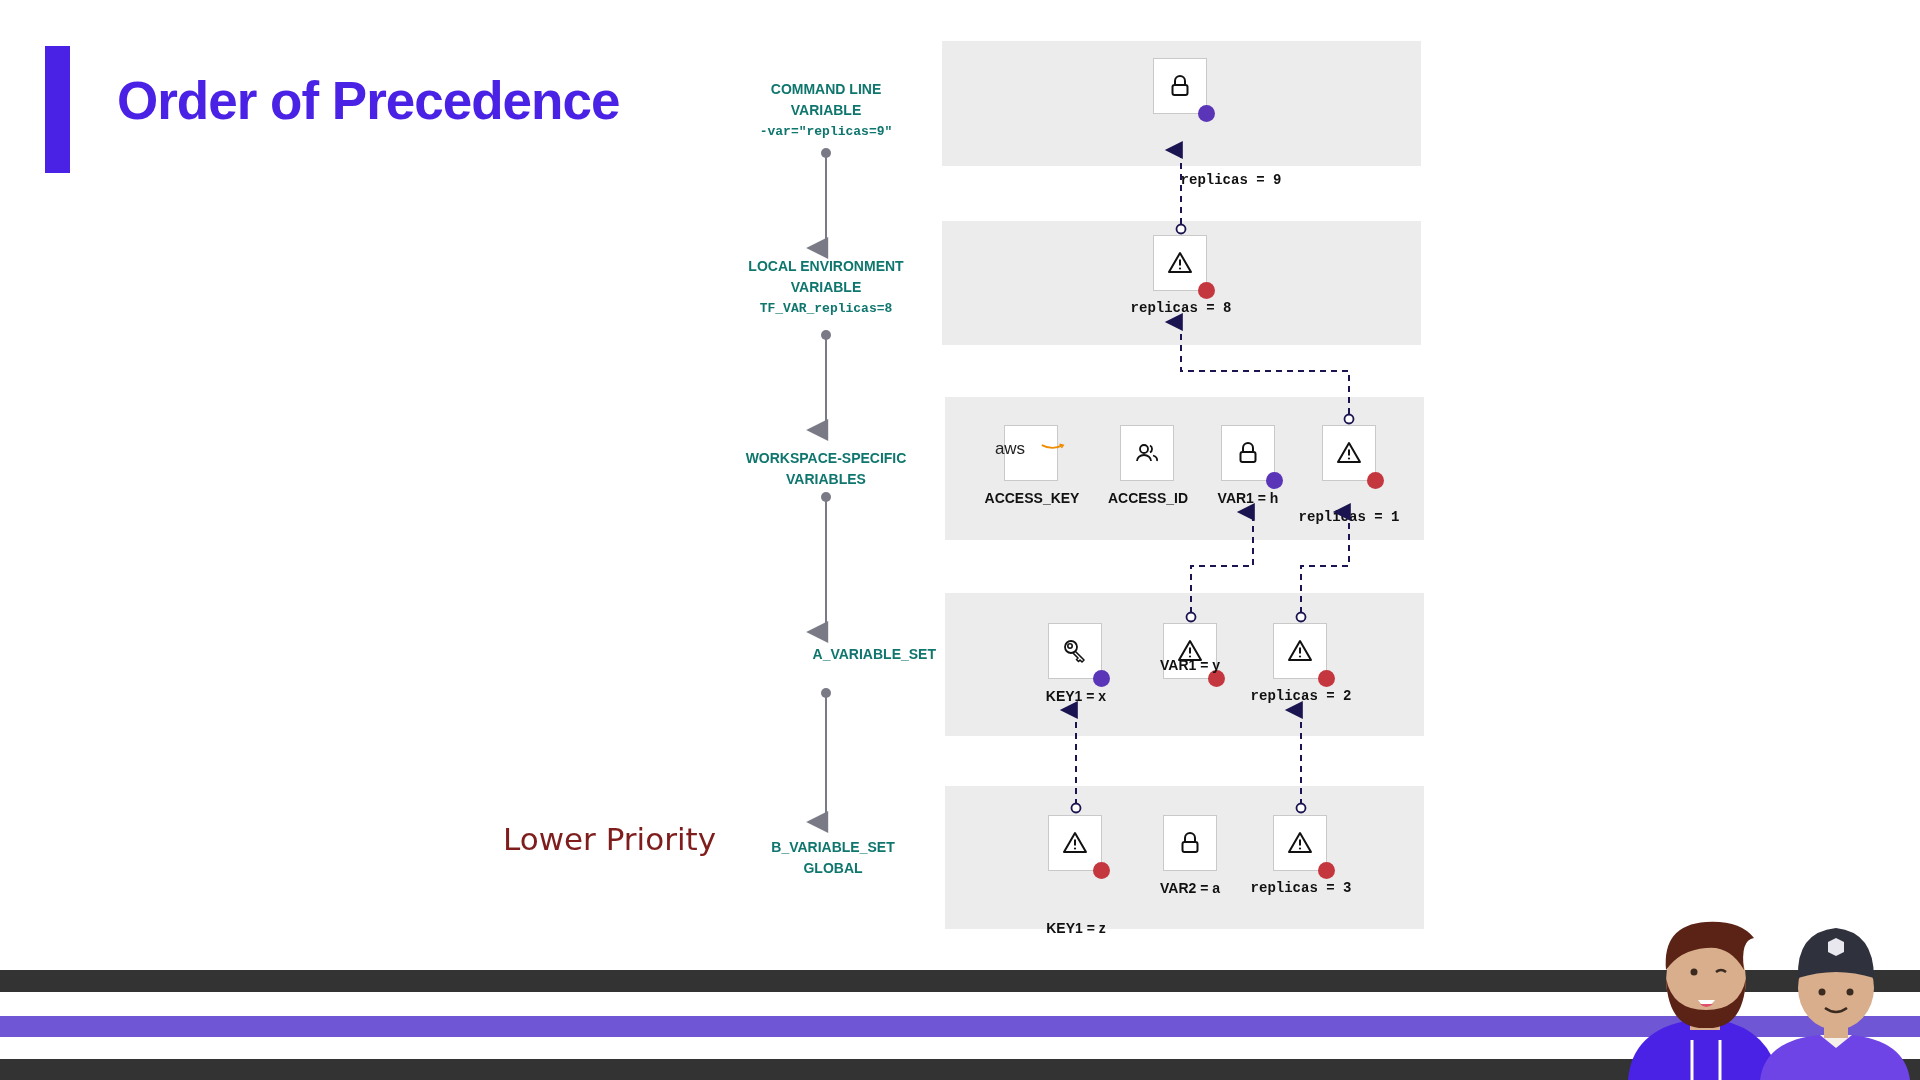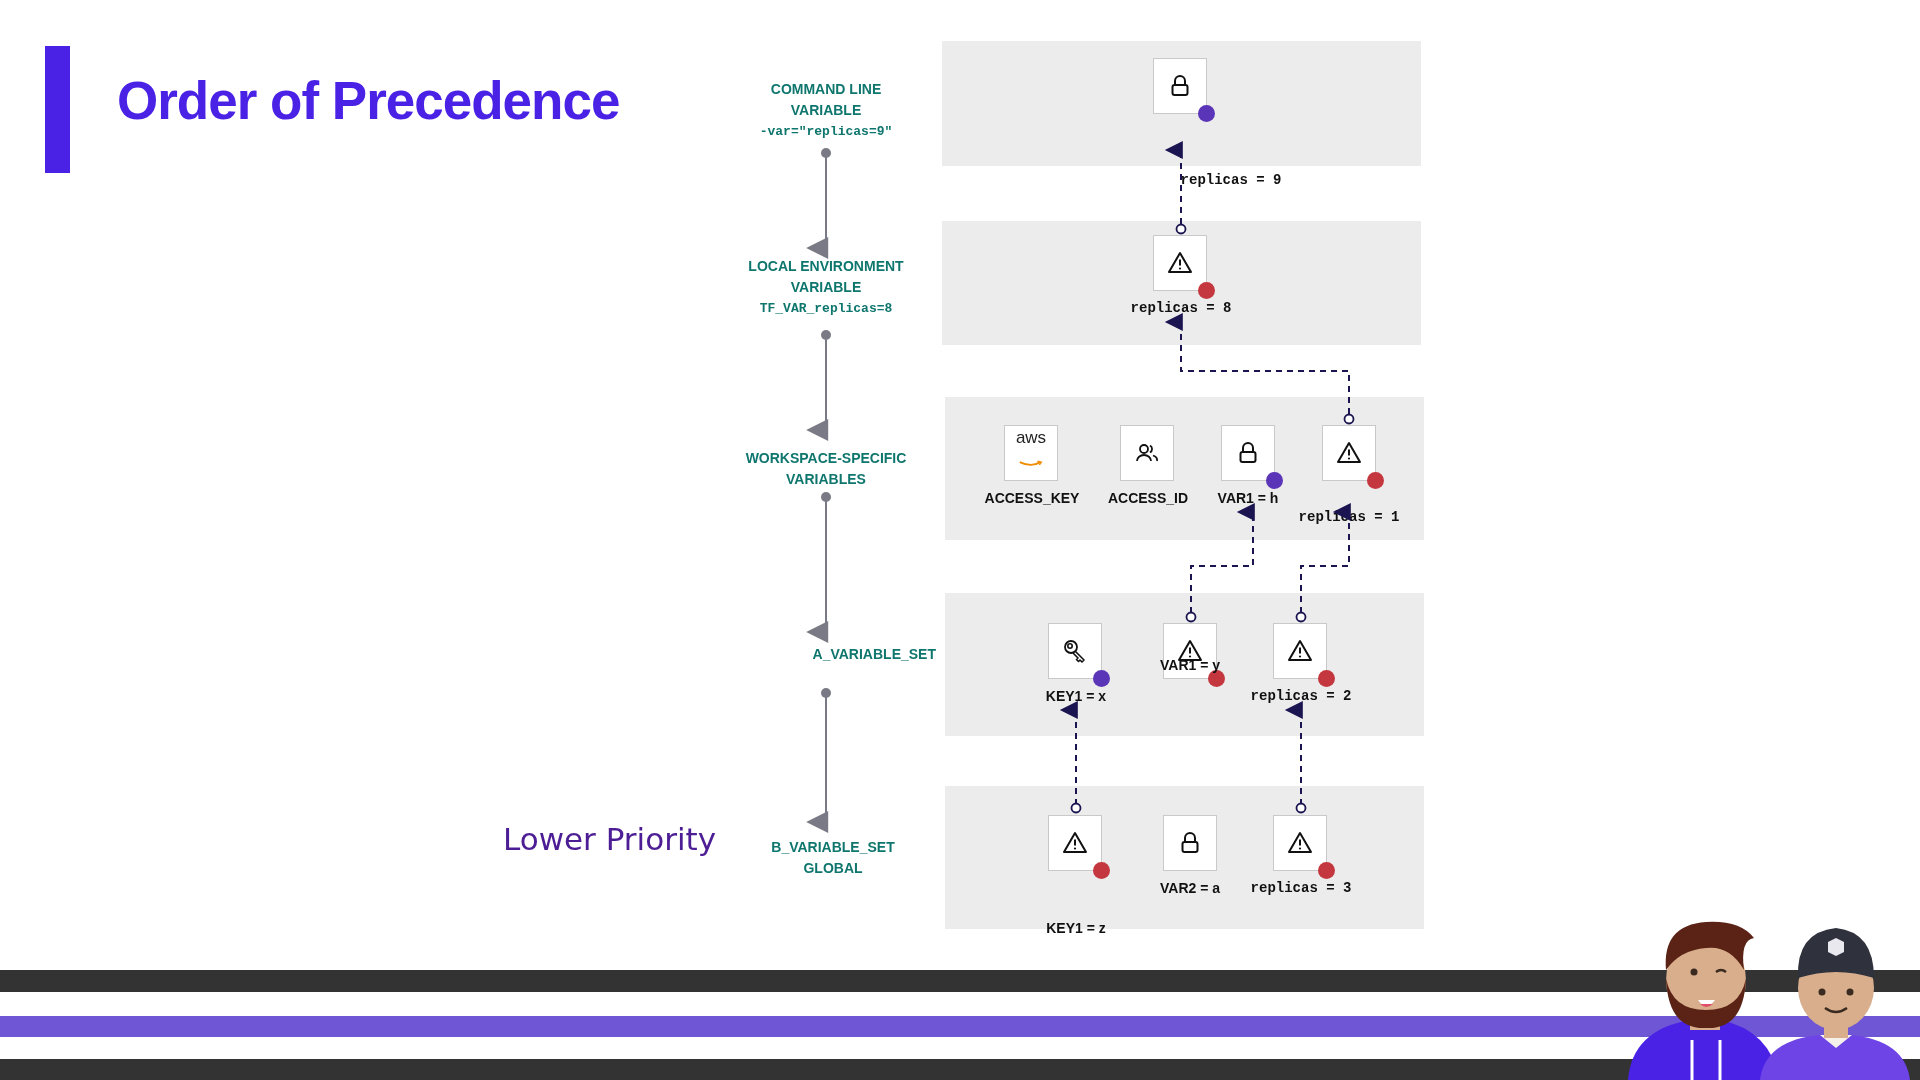--- a/index.html
+++ b/index.html
@@ -9,21 +9,21 @@
     font-family: "Liberation Sans", sans-serif;
   }
   .accent-bar { position: absolute; left: 45px; top: 46px; width: 25px; height: 127px; background: #4a22e6; }
   .title {
     position: absolute; left: 117px; top: 70px;
     font-family: Liberation Sans, sans-serif; font-weight: bold; font-size: 53px;
     color: #4a22e6; letter-spacing: -1px; white-space: nowrap;
   }
   .lower-priority {
     position: absolute; left: 503px; top: 821px;
-    font-family: "DejaVu Sans", sans-serif; font-size: 31px; color: #4c1d95; white-space: nowrap;
+    font-family: "DejaVu Sans", sans-serif; font-size: 31px; color: #7f1d1d; white-space: nowrap;
   }
   .level-label {
     position: absolute; width: 220px; text-align: center;
     font-weight: bold; font-size: 14px; line-height: 21px; color: #0f766e;
   }
   .level-label .mono { font-family: "Liberation Mono", monospace; font-size: 13px; }
   .panel { position: absolute; background: #ececec; }
   .card {
     position: absolute; width: 54px; height: 56px; background: #fff;
     border: 1px solid #c9c9c9; box-sizing: border-box;
@@ -90,21 +90,21 @@
   <svg viewBox="0 0 30 30">
       <path d="M15 5 L26 24 H4 Z" fill="none" stroke="#111" stroke-width="2" stroke-linejoin="round"></path>
       <line x1="15" y1="11.5" x2="15" y2="17.5" stroke="#111" stroke-width="2"></line>
       <circle cx="15" cy="20.5" r="1.1" fill="#111"></circle>
     </svg>
   <span class="dot red"></span>
 </div>
 <div class="var-label mono" style="left:1101px; top:300px;">replicas = 8</div>
 
 <div class="card" style="left:1004px; top:425px;">
-  <div style="display:flex;flex-direction:column;align-items:center;gap:14px;">
+  <div style="display:flex;align-items:center;gap:14px;">
     <span class="aws-text">aws</span>
     <svg viewBox="0 0 30 8" style="width:28px;height:8px;position:relative;top:-6px;">
         <path d="M3 2 Q15 8 25 2" fill="none" stroke="#f08c00" stroke-width="2"></path>
         <path d="M22 1 L26 2 L24 5" fill="none" stroke="#f08c00" stroke-width="1.6"></path>
       </svg>
   </div>
 </div>
 <div class="var-label" style="left:952px; top:490px;">ACCESS_KEY</div>
 
 <div class="card" style="left:1120px; top:425px;">

